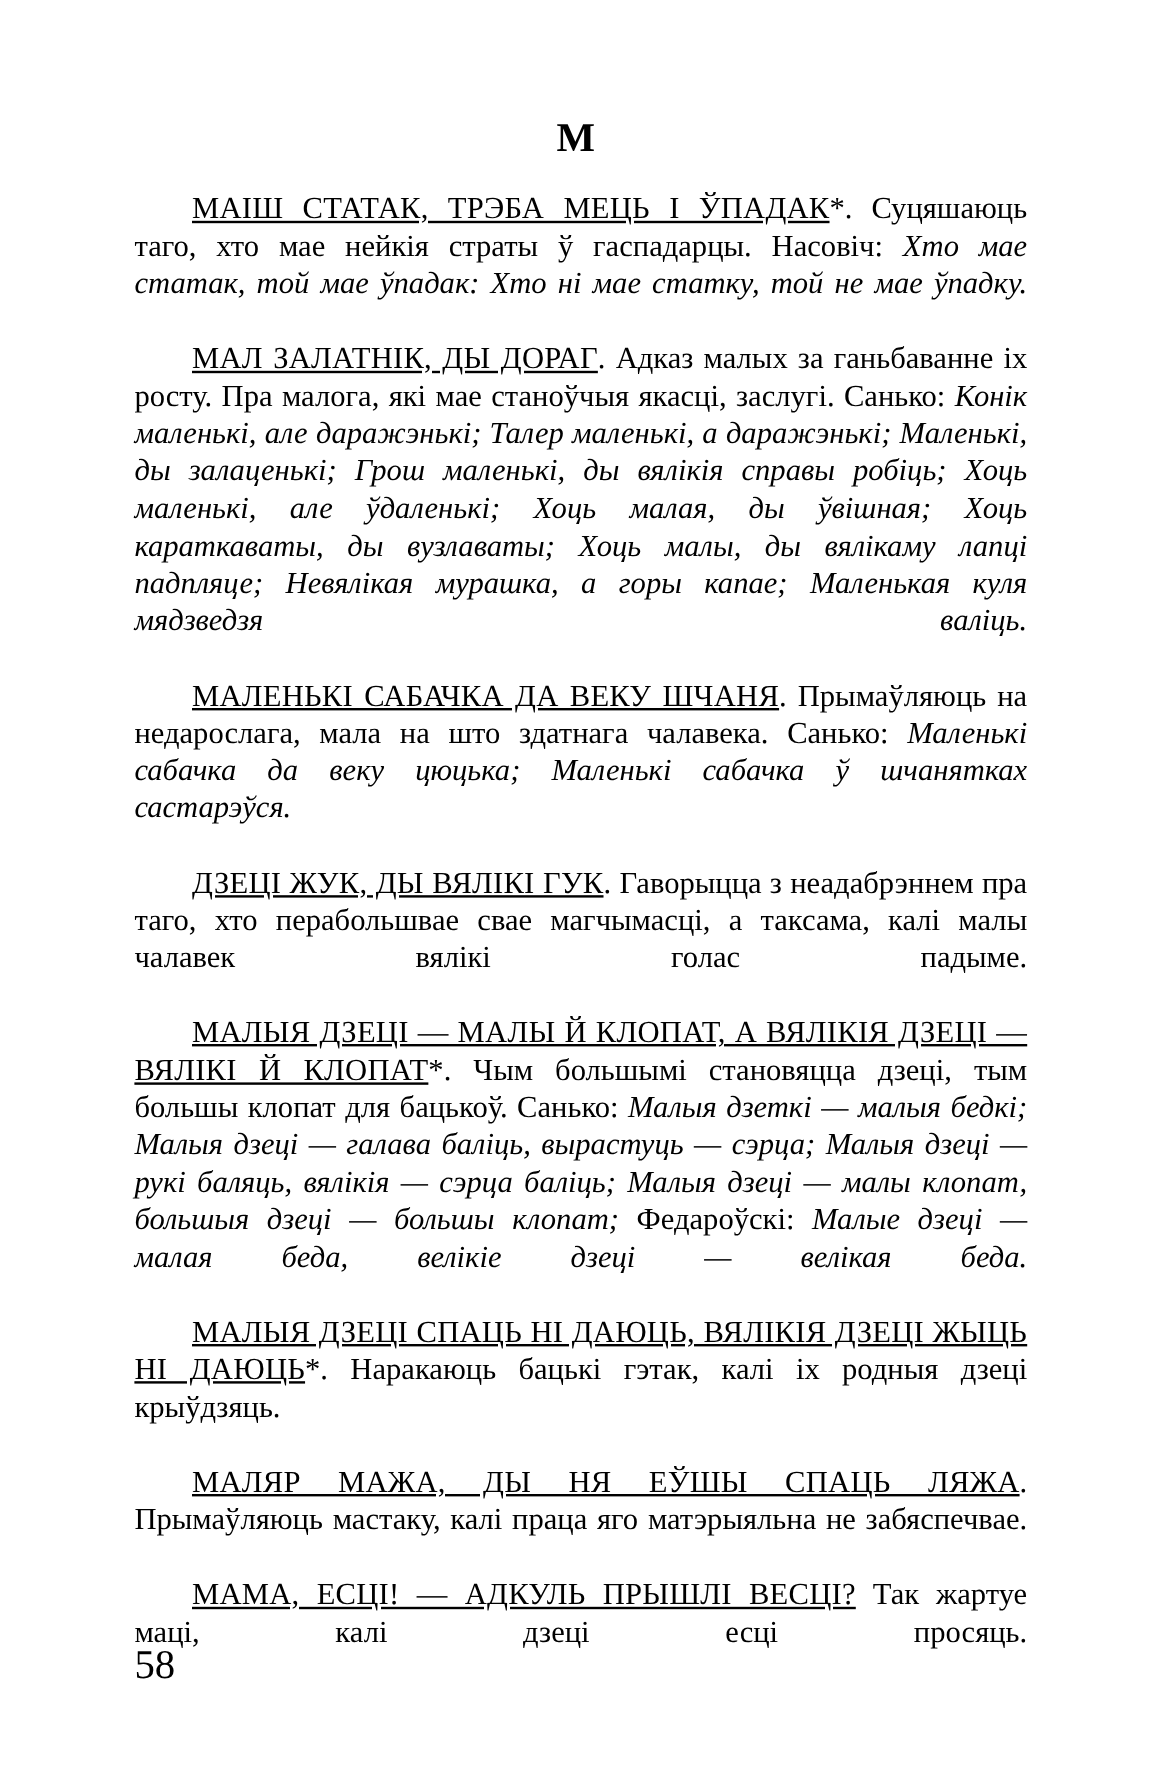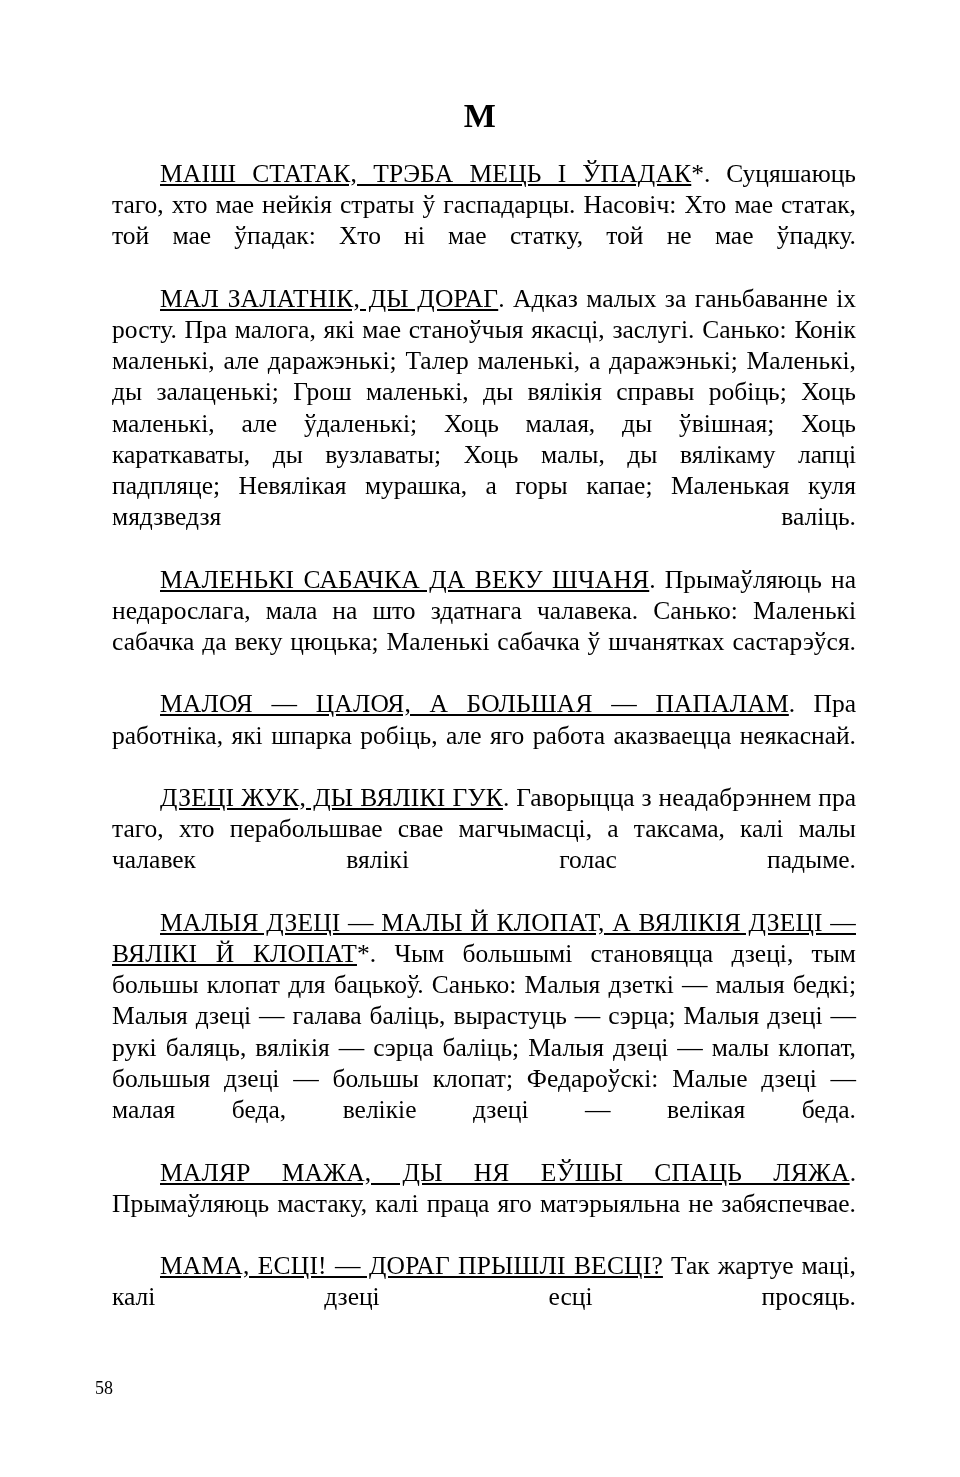--- a/index.html
+++ b/index.html
@@ -69,32 +69,33 @@
     font-weight: normal;
     letter-spacing: 0.2px;
     text-decoration: underline;
   }
 
   .source {
     font-weight: normal;
   }
 
   .quote {
+    font-style: italic;
   }
 
   .asterisk {
     font-weight: normal;
   }
 
   
   .folio {
     position: absolute;
-    left: 95px;
+    left: 112px;
     top: 1373px;
-    font-size: 18px;
+    font-size: 34px;
     line-height: 30px;
   }
 </style>
 </head>
 <body>
 
 <div class="page">
 
   <div class="letter-heading">М</div>
 
@@ -105,38 +106,38 @@
     </p>
 
     <p class="entry">
       <span class="headword">МАЛ ЗАЛАТНІК, ДЫ ДОРАГ</span><span class="asterisk"></span><span class="gloss">. Адказ малых за гань­баванне іх росту. Пра малога, які мае станоўчыя якасці, заслугі. </span><span class="source">Санько:</span><span class="quote"> Конік маленькі, але даражэнькі; Талер маленькі, а даражэнькі; Маленькі, ды залаценькі; Грош малень­кі, ды вялікія справы робіць; Хоць маленькі, але ўдаленькі; Хоць малая, ды ўвішная; Хоць караткаваты, ды вузлаваты; Хоць малы, ды вялікаму лапці падпляце; Невялікая мурашка, а горы капае; Маленькая куля мядзведзя валіць.</span>
     </p>
 
     <p class="entry">
       <span class="headword">МАЛЕНЬКІ САБАЧКА ДА ВЕКУ ШЧАНЯ</span><span class="asterisk"></span><span class="gloss">. Прымаў­ляюць на недарослага, мала на што здатнага чалавека. </span><span class="source">Сань­ко:</span><span class="quote"> Маленькі сабачка да веку цюцька; Маленькі сабачка ў шчанятках састарэўся.</span>
     </p>
 
-    <p class="entry">
-      <span class="headword">МАЛОЯ — ЦАЛОЯ, А БОЛЬШАЯ — ПАПАЛАМ</span><span class="asterisk"></span><span class="gloss">. Пра работніка, які шпарка робіць, але яго работа аказваецца неякаснай.</span><span class="source"></span><span class="quote"></span>
-    </p>
 
     <p class="entry">
       <span class="headword">ДЗЕЦІ ЖУК, ДЫ ВЯЛІКІ ГУК</span><span class="asterisk"></span><span class="gloss">. Гаворыцца з неадаб­рэннем пра таго, хто перабольшвае свае магчымасці, а таксама, калі малы чалавек вялікі голас падыме.</span><span class="source"></span><span class="quote"></span>
     </p>
 
     <p class="entry">
       <span class="headword">МАЛЫЯ ДЗЕЦІ — МАЛЫ Й КЛОПАТ, А ВЯЛІКІЯ ДЗЕЦІ — ВЯЛІКІ Й КЛОПАТ</span><span class="asterisk">*</span><span class="gloss">. Чым большымі стано­вяцца дзеці, тым большы клопат для бацькоў. </span><span class="source">Санько:</span><span class="quote"> Малыя дзеткі — малыя бедкі; Малыя дзеці — галава баліць, вырастуць — сэрца; Малыя дзеці — рукі баляць, вялікія — сэрца баліць; Малыя дзеці — малы клопат, большыя дзеці — большы клопат; </span><span class="source">Федароўскі:</span><span class="quote"> Малые дзеці — малая беда, велікіе дзеці — велікая беда.</span>
     </p>
 
+    <p class="entry">
+      <span class="headword">МАЛЫЯ ДЗЕЦІ СПАЦЬ НІ ДАЮЦЬ, ВЯЛІКІЯ ДЗЕЦІ ЖЫЦЬ НІ ДАЮЦЬ</span><span class="asterisk">*</span><span class="gloss">. Наракаюць бацькі гэтак, калі іх родныя дзеці крыўдзяць.</span><span class="source"></span><span class="quote"></span>
+    </p>
 
     <p class="entry">
       <span class="headword">МАЛЯР МАЖА, ДЫ НЯ ЕЎШЫ СПАЦЬ ЛЯЖА</span><span class="asterisk"></span><span class="gloss">. Прымаўляюць мастаку, калі праца яго матэрыяльна не забяспечвае.</span><span class="source"></span><span class="quote"></span>
     </p>
 
     <p class="entry">
-      <span class="headword">МАМА, ЕСЦІ! — ДОРАГ ПРЫШЛІ ВЕСЦІ?</span><span class="asterisk"></span><span class="gloss"> Так жартуе маці, калі дзеці есці просяць.</span><span class="source"></span><span class="quote"></span>
+      <span class="headword">МАМА, ЕСЦІ! — АДКУЛЬ ПРЫШЛІ ВЕСЦІ?</span><span class="asterisk"></span><span class="gloss"> Так жартуе маці, калі дзеці есці просяць.</span><span class="source"></span><span class="quote"></span>
     </p>
 
   </div>
 
   <div class="folio">58</div>
 
 </div>
 
 </body></html>

